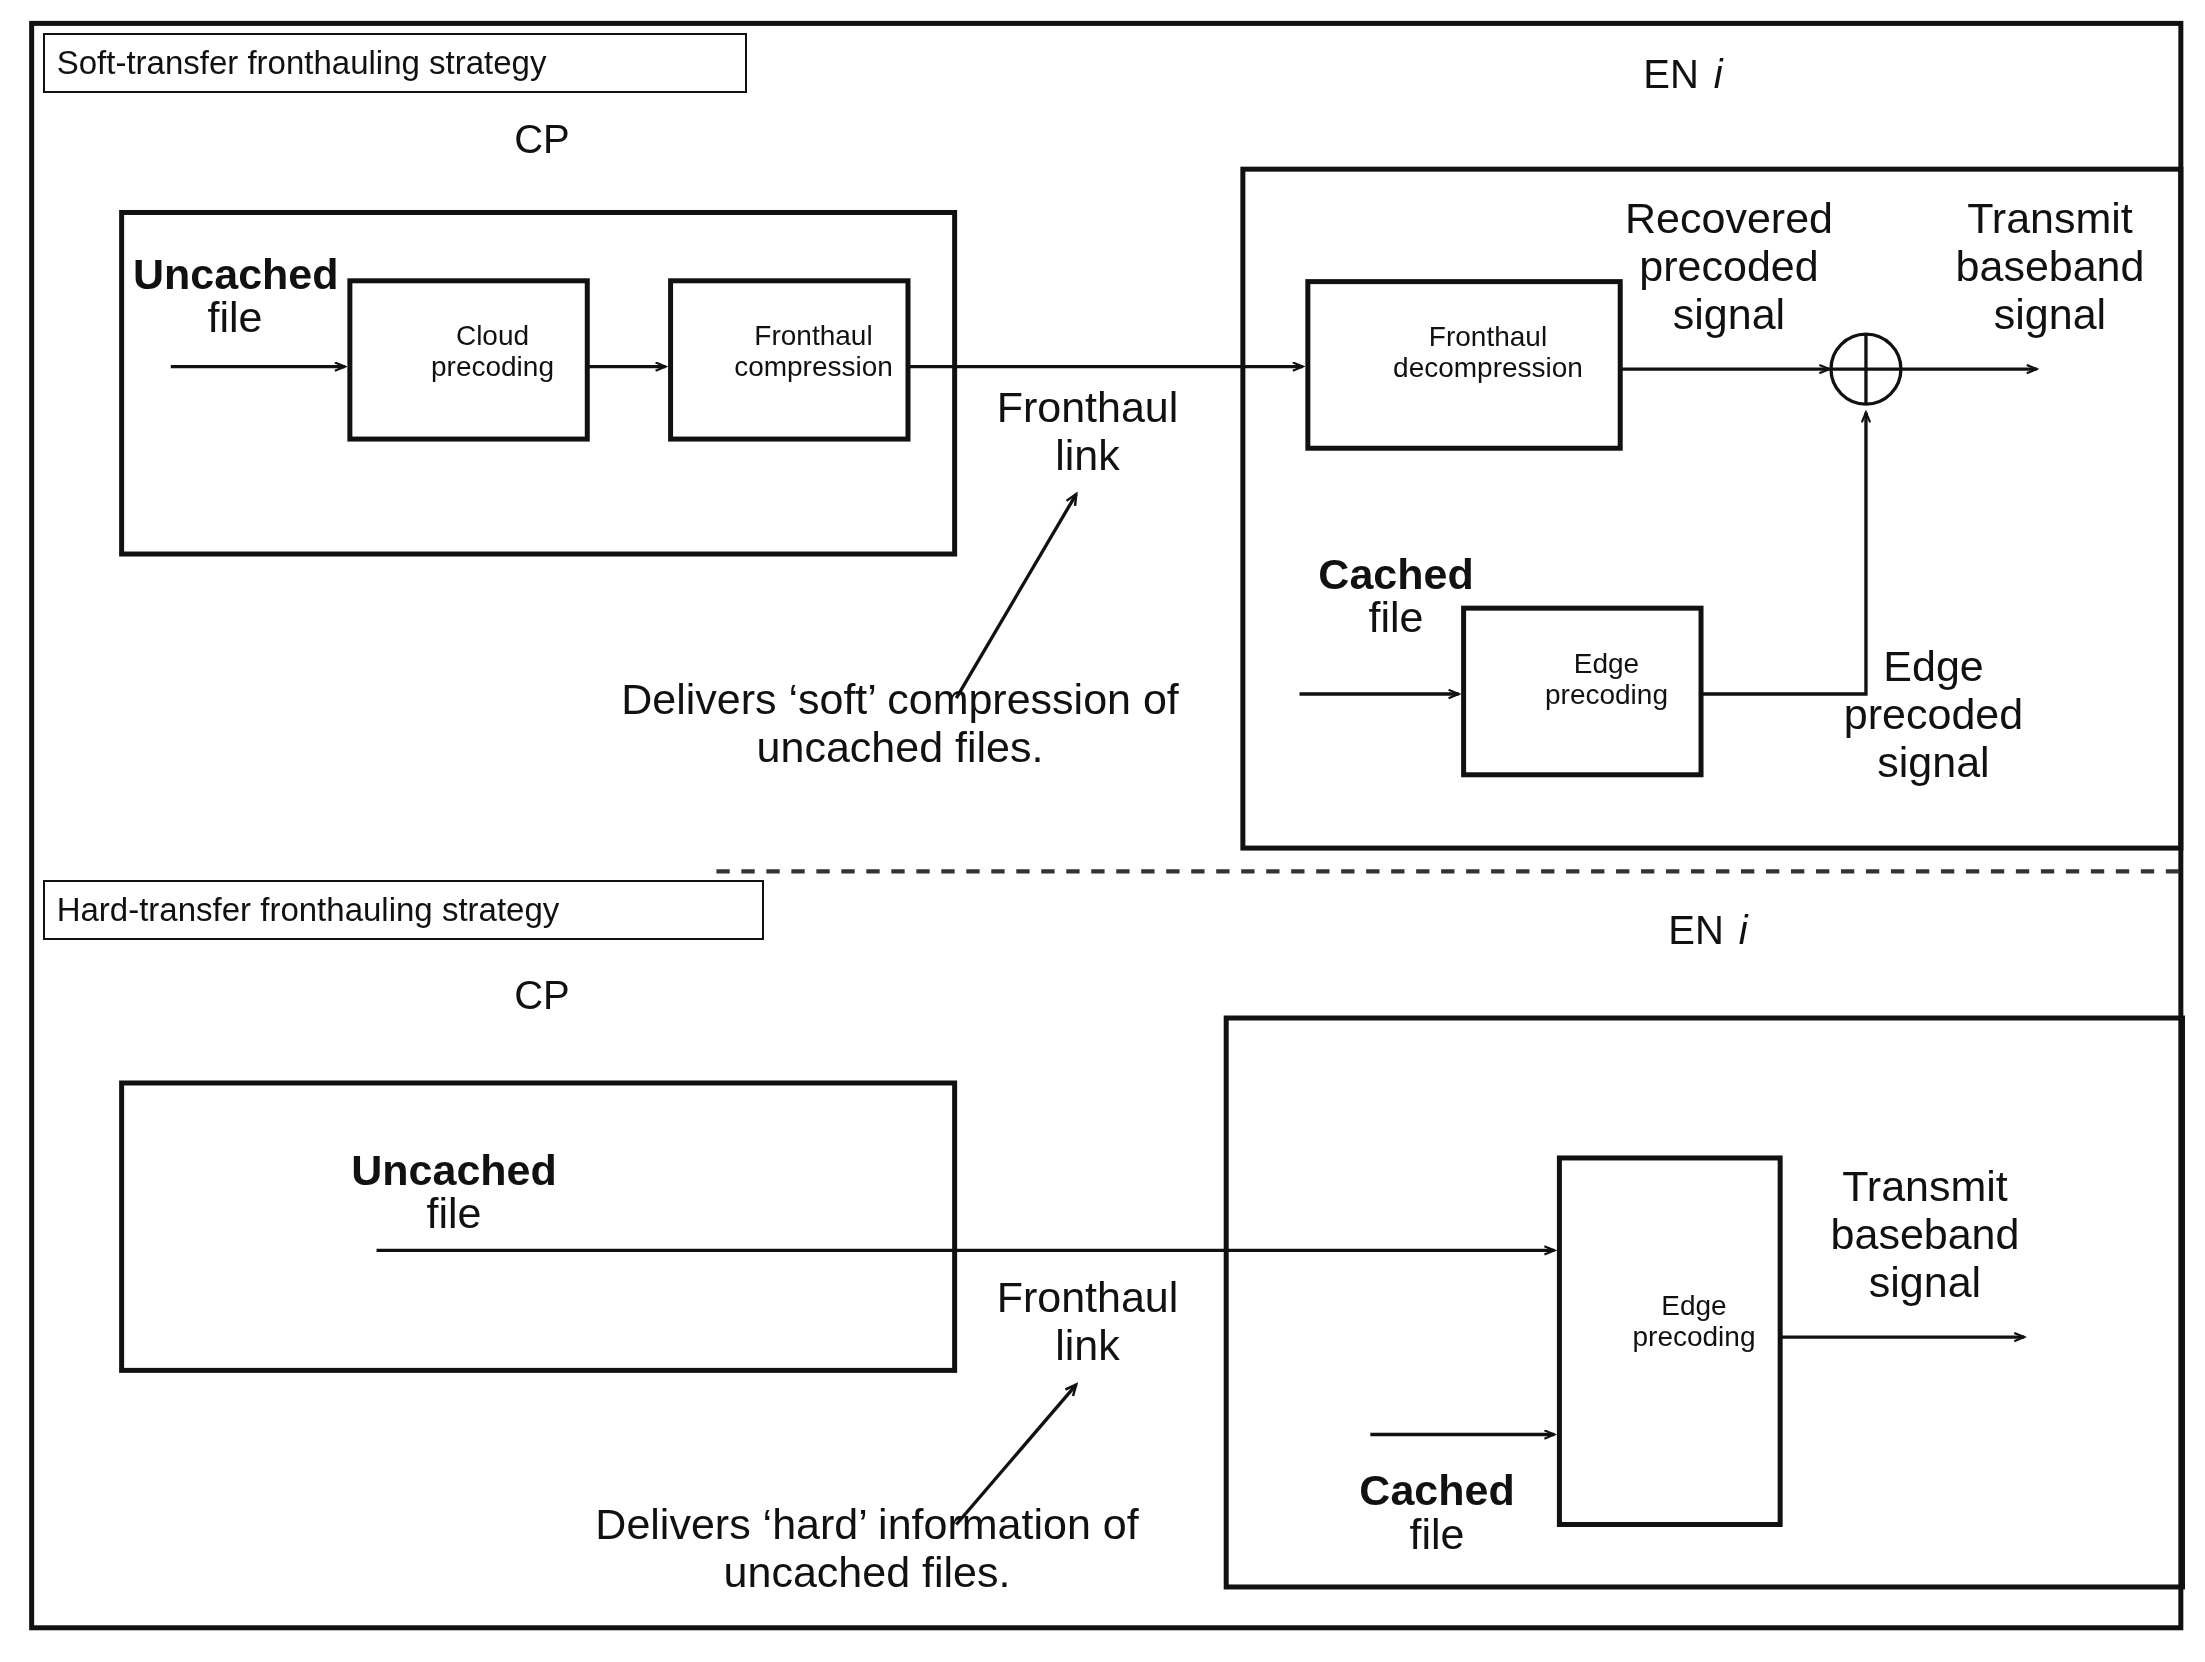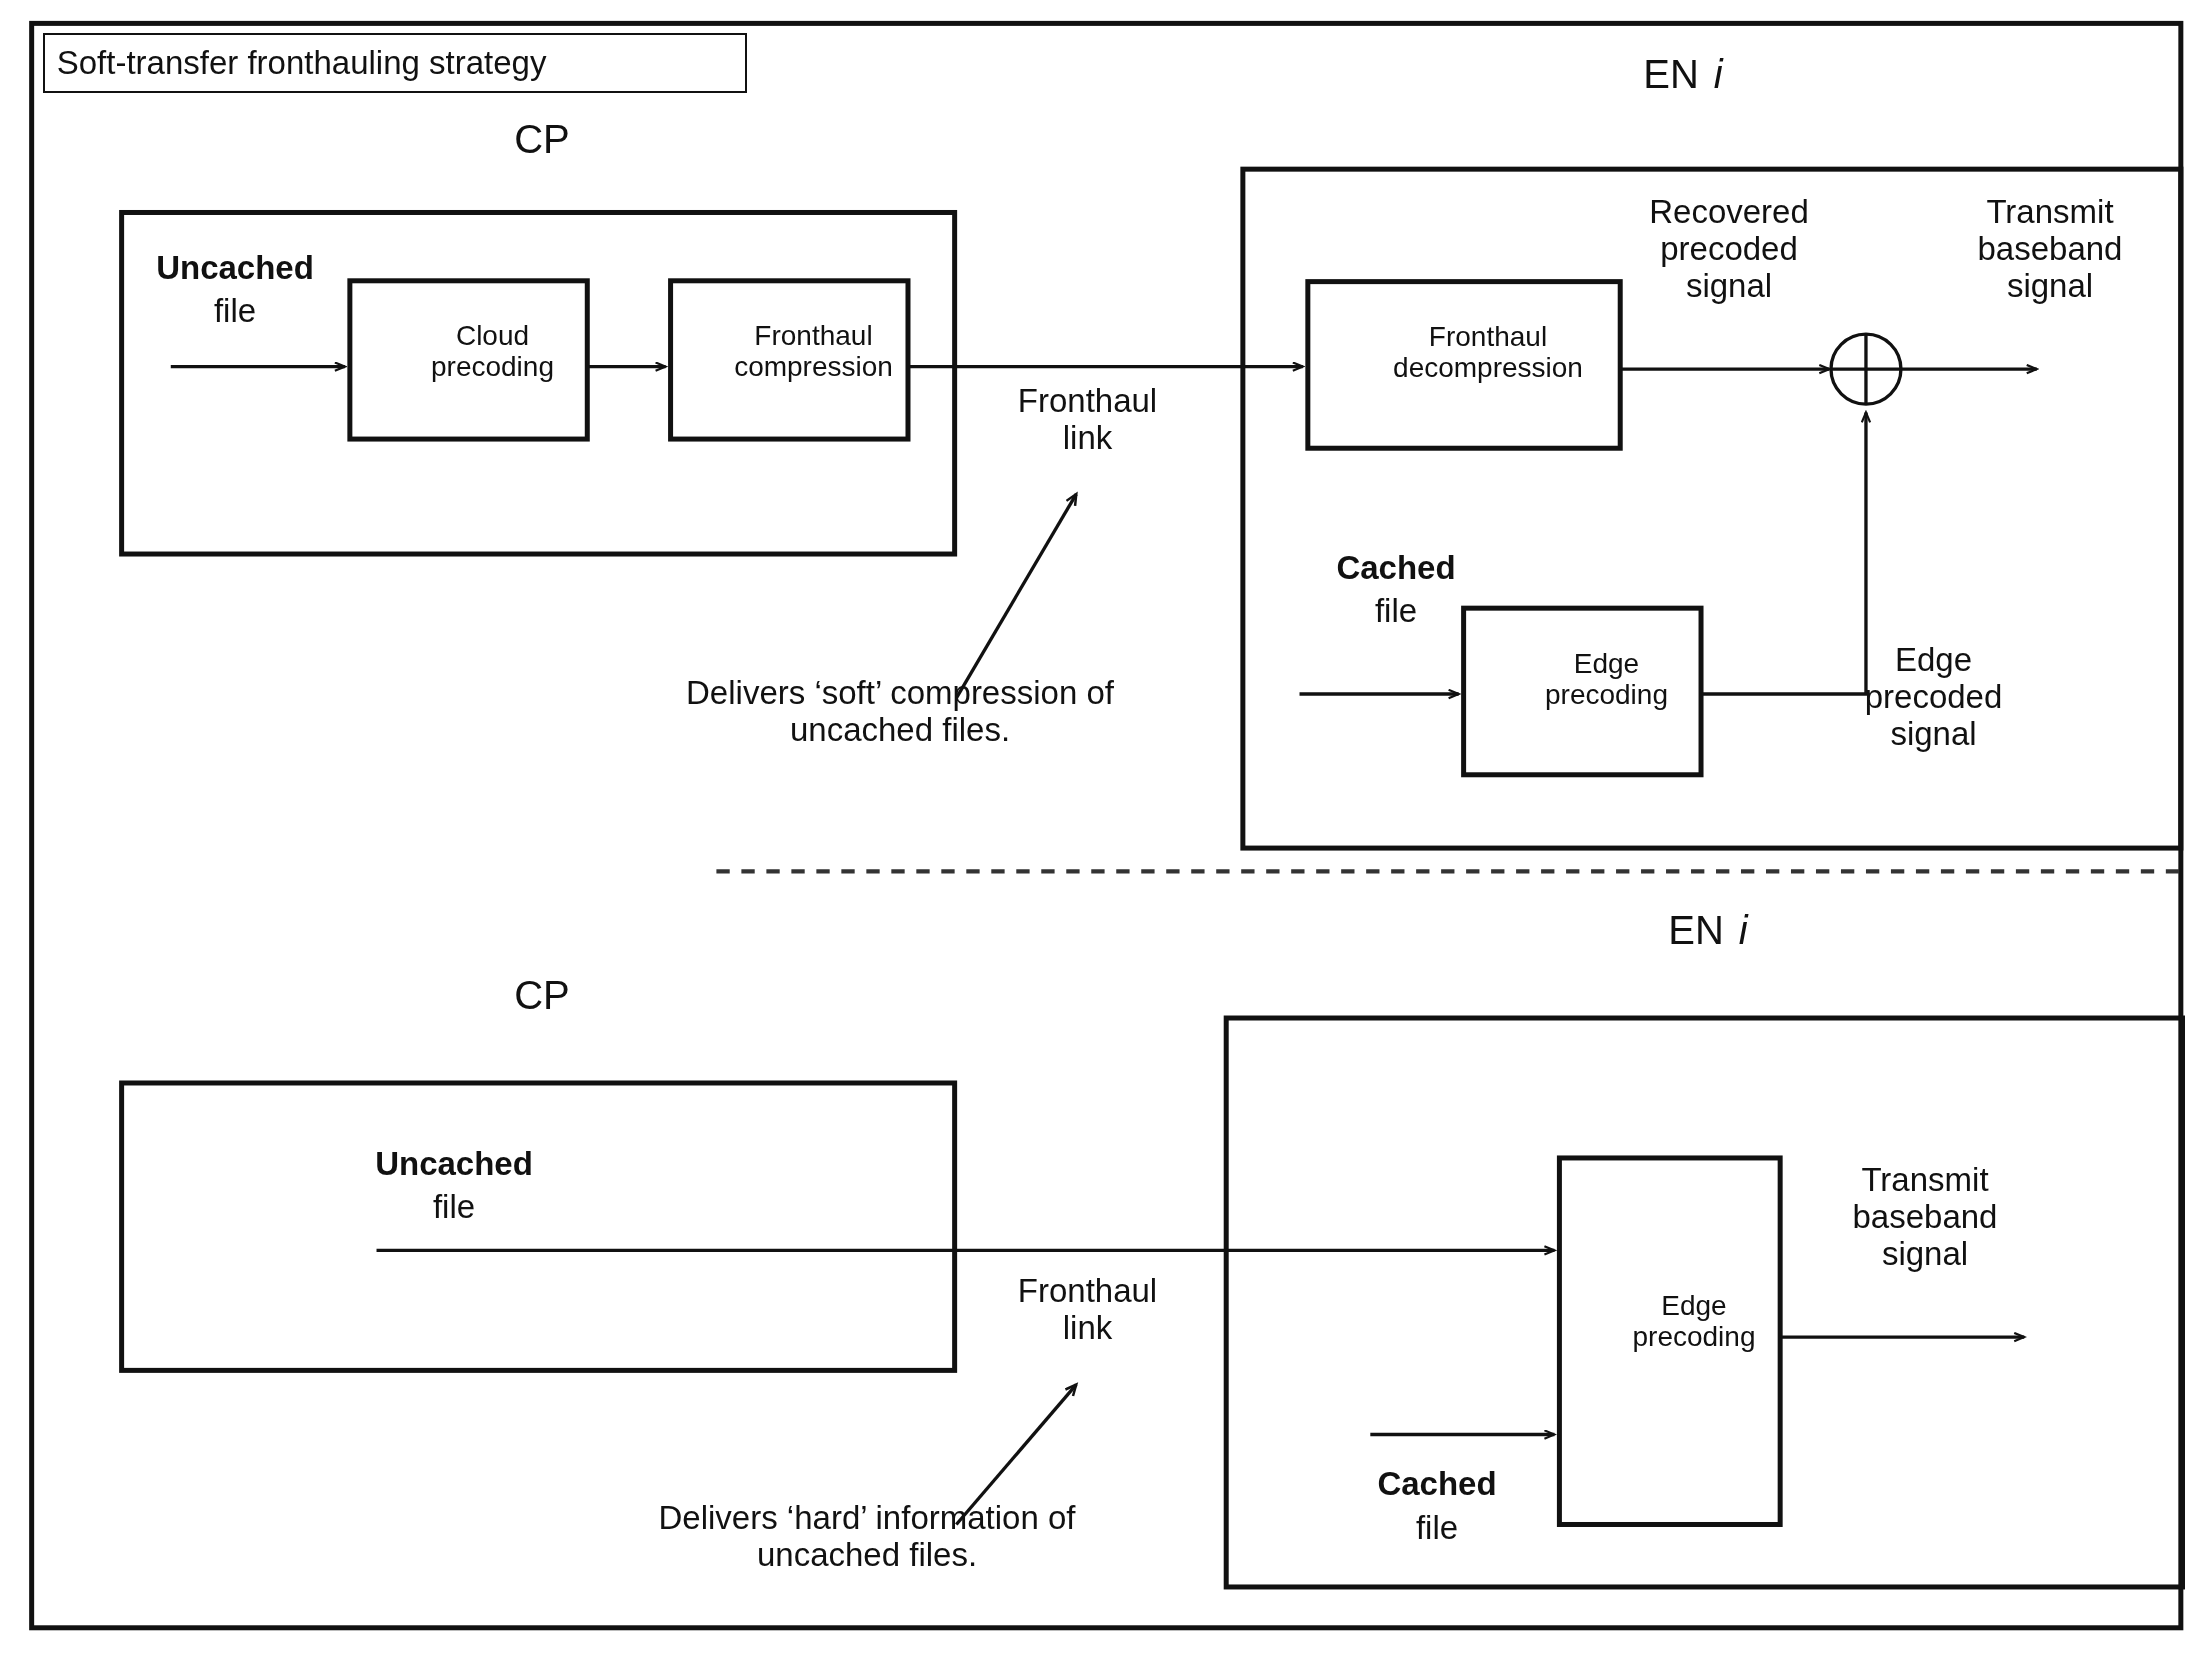--- a/index.html
+++ b/index.html
@@ -28,21 +28,21 @@
     border: 2.5px solid #111111;
     background: #ffffff;
     display: flex; align-items: center;
     padding: 0 11.7px;
     font-size: 33px;
     color: #111111;
     box-sizing: border-box;
   }
 
   .f-big   { font-size: 40px; }
-  .f-mid   { font-size: 33px; }
+  .f-mid   { font-size: 43px; }
   .f-small { font-size: 28px; margin-left: 24px; }
 </style>
 </head>
 <body>
 
 <div id="canvas">
 
   <svg class="layer" viewBox="0 0 2647 1995">
     <defs>
       <marker id="ah" markerWidth="16" markerHeight="16" refX="13" refY="6" orient="auto" markerUnits="userSpaceOnUse">
@@ -93,20 +93,23 @@
     <line x1="1645" y1="1722" x2="1866" y2="1722" stroke="#111111" stroke-width="4" marker-end="url(#ah)"></line>
     <line x1="2138" y1="1605" x2="2430" y2="1605" stroke="#111111" stroke-width="4" marker-end="url(#ah)"></line>
 
     <line x1="1148" y1="1830" x2="1292" y2="1662" stroke="#111111" stroke-width="4" marker-end="url(#ahs)"></line>
   </svg>
 
   <div class="strategy-tag" style="left:43px; top:33px; width:704px; height:60px;">
     <span>Soft-transfer fronthauling strategy</span>
   </div>
 
+  <div class="strategy-tag" style="left:43px; top:880px; width:721px; height:60px;">
+    <span>Hard-transfer fronthauling strategy</span>
+  </div>
 
   <div class="lbl f-big" style="left:467px; top:117px; width:150px;">CP</div>
 
   <div class="lbl f-big" style="left:1558px; top:52px; width:250px;"><span>EN</span><span style="font-style:italic; padding-left:15px;">i</span></div>
 
   <div class="lbl f-mid bold" style="left:133px; top:250px; width:204px;">Uncached</div>
   <div class="lbl f-mid" style="left:133px; top:293px; width:204px;">file</div>
 
   <div class="lbl f-small" style="left:353px; top:320px; width:231px;">Cloud
 precoding</div>

